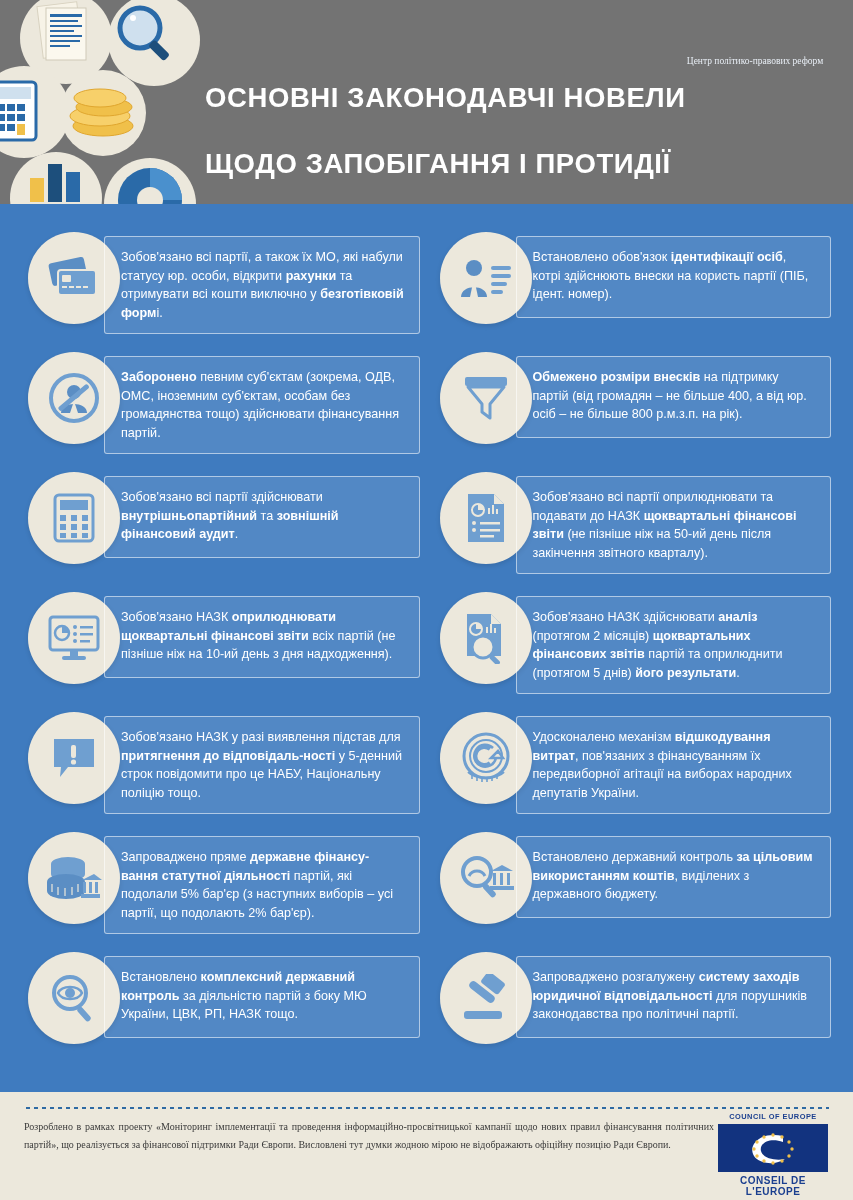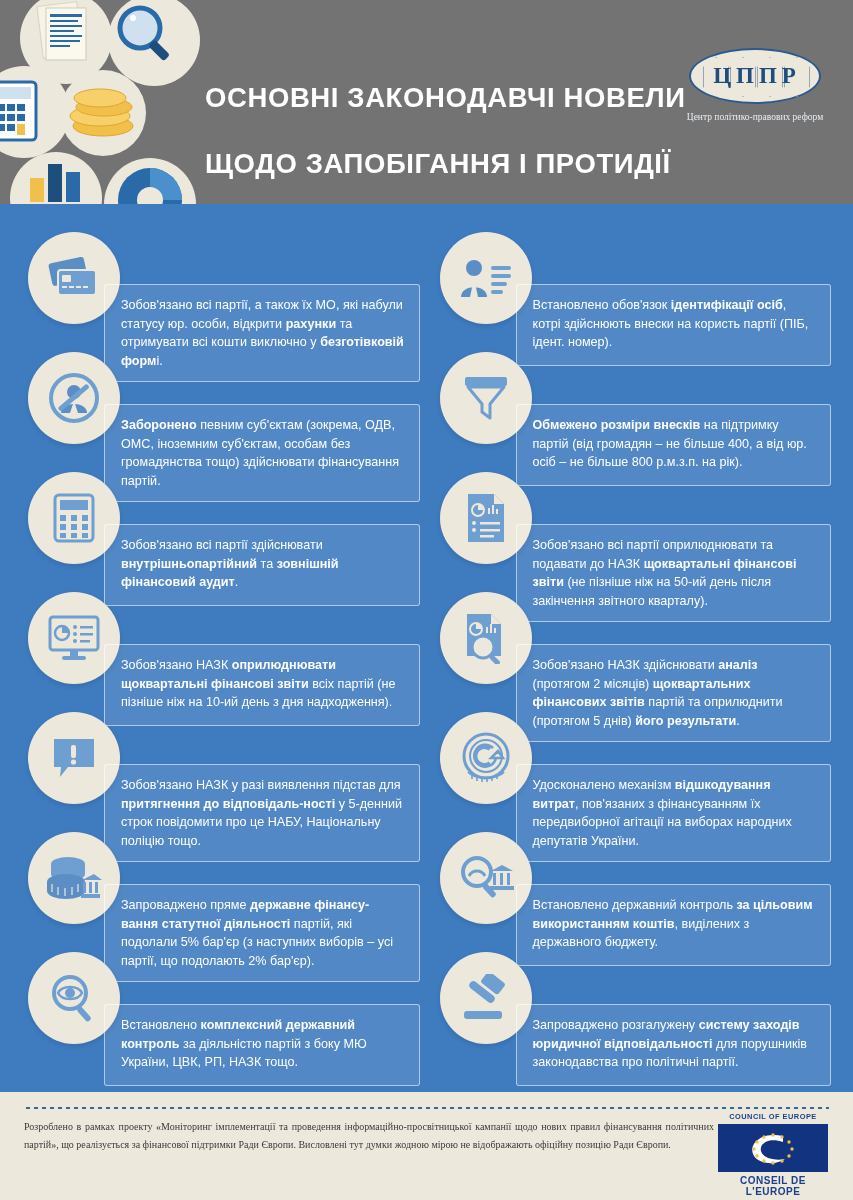--- a/index.html
+++ b/index.html
@@ -77,21 +77,20 @@
     position:absolute;left:82px;right:0;top:6px;
     min-height:82px;
     background:rgba(255,255,255,0.10);
     border:1px solid rgba(255,255,255,0.55);
     border-radius:3px;
     box-sizing:border-box;
     padding:11px 14px 11px 16px;
     color:#ffffff;
     font-size:12.6px;
     line-height:18.5px;
-    margin-top:48px;
   }
   .card .bubble b{font-weight:bold;}
   .card .iconwrap{
     position:absolute;left:6px;top:2px;
     width:92px;height:92px;border-radius:50%;
     background:#ece8dc;
     display:flex;align-items:center;justify-content:center;
     box-shadow:0 2px 5px rgba(0,0,0,0.12);
   }
   .card .iconwrap svg{display:block;}
@@ -192,29 +191,20 @@
       </svg>
     </div>
 
     <div class="title">
       <span>ОСНОВНІ ЗАКОНОДАВЧІ НОВЕЛИ</span>
       <span>ЩОДО ЗАПОБІГАННЯ І ПРОТИДІЇ</span>
       
     </div>
 
     <div class="logo">
-      <div class="oval">
-        <div class="hexrow">
-          <div class="hex"></div>
-            <div class="hex"></div>
-            <div class="hex"></div>
-            <div class="hex"></div>
-        </div>
-        <div class="letters">ЦППР</div>
-      </div>
       <div class="cap">Центр політико-правових реформ</div>
     </div>
   </div>
 
   <div class="grid" id="grid">
       <div class="card">
         <div class="iconwrap">
           <svg width="52" height="44" viewBox="0 0 52 44">
             <rect x="2" y="4" width="36" height="23" rx="3" fill="#5b8ec4" transform="rotate(-12 20 15)"></rect>
             <rect x="10" y="14" width="38" height="25" rx="3" fill="#6f9fd0" stroke="#ece8dc" stroke-width="2"></rect>

